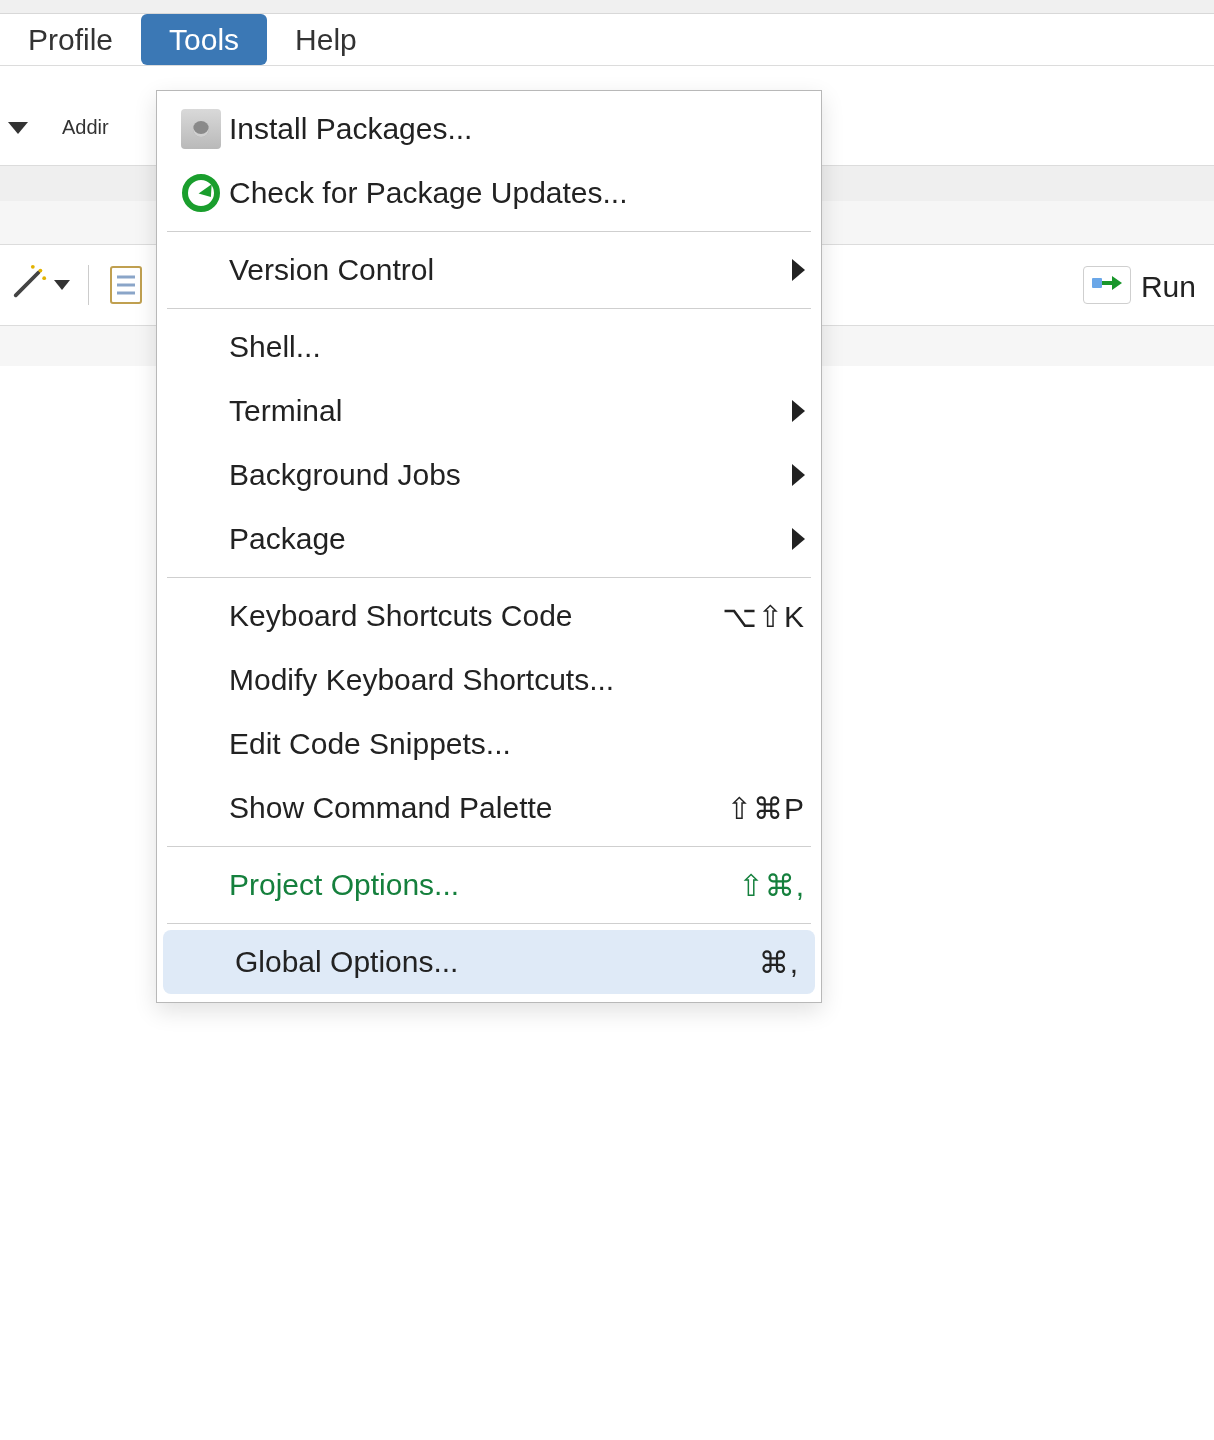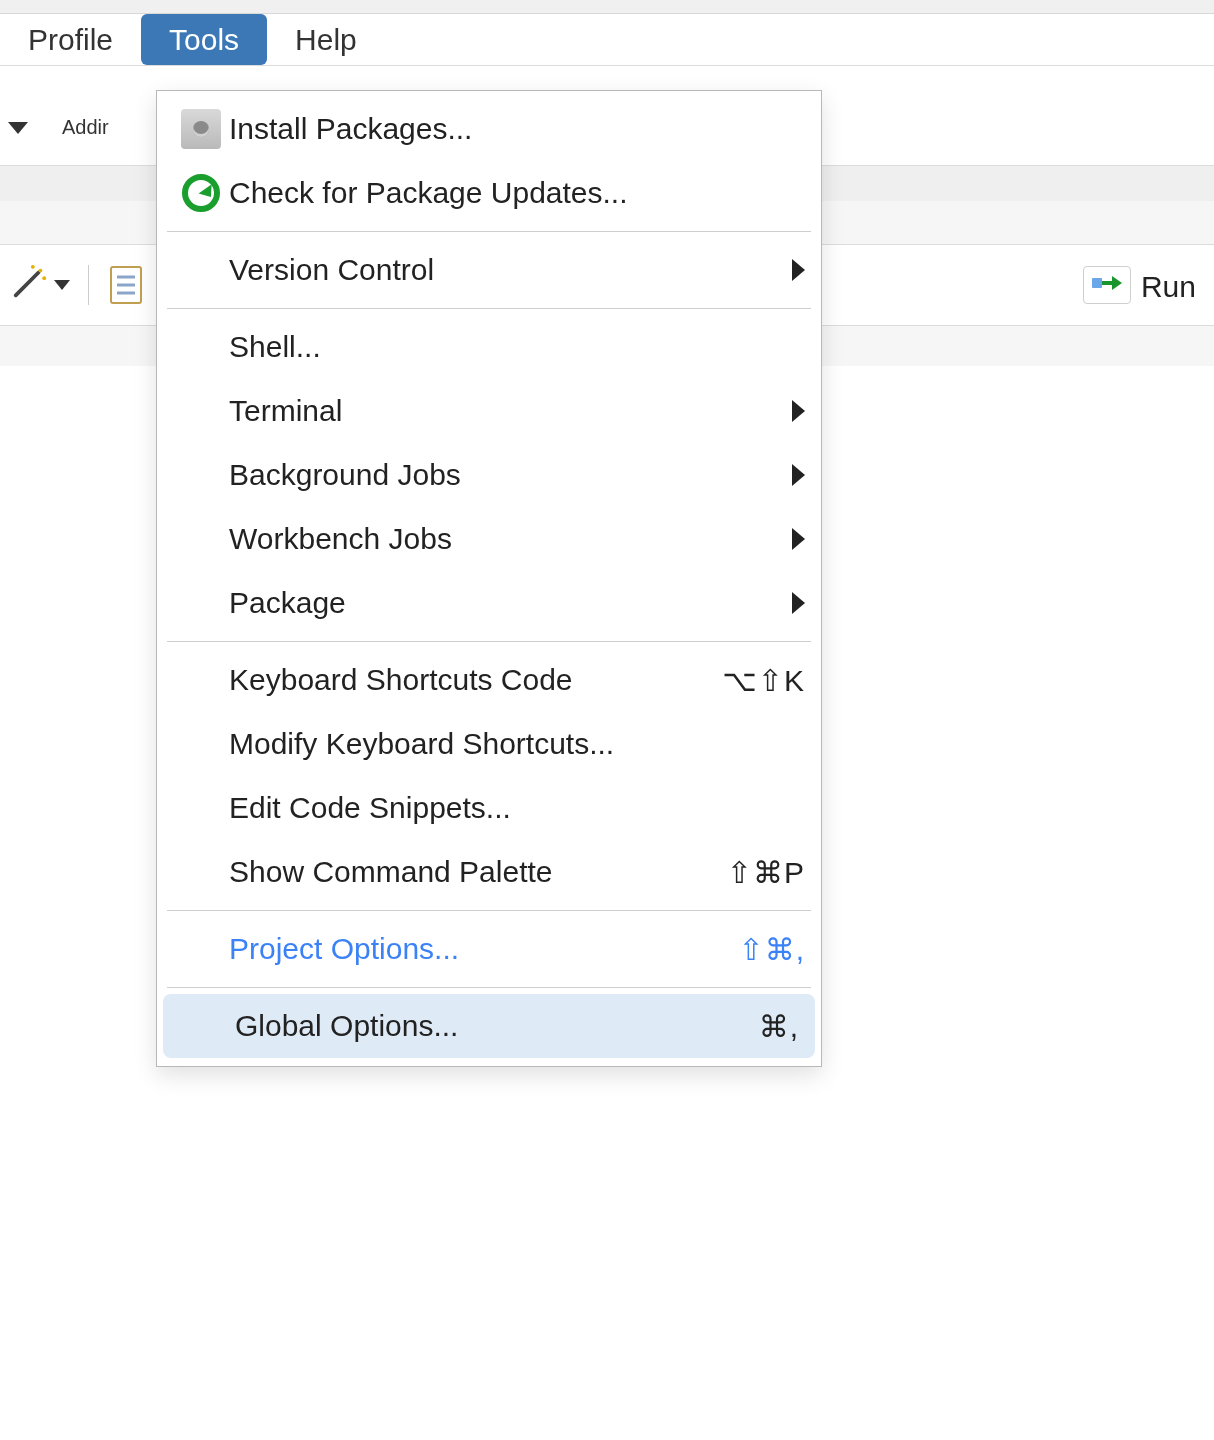--- a/index.html
+++ b/index.html
@@ -164,21 +164,21 @@
     flex: 1 1 auto;
   }
   .menu-row .shortcut {
     font-size: 30px;
     color: #222;
     margin-left: 12px;
     letter-spacing: 1px;
   }
   .menu-row.disabled .label,
   .menu-row.disabled .shortcut {
-    color: #3b82f6;
+    color: #15803d;
   }
   .menu-row.highlight {
     background: #dfeaf7;
     margin: 0 6px;
     border-radius: 8px;
   }
   .menu-sep {
     height: 1px;
     background: #cfcfcf;
     margin: 6px 10px;
@@ -320,25 +320,20 @@
     <span class="label">Terminal</span>
     <span class="submenu-caret"></span>
   </div>
 
   <div class="menu-row">
     <span class="icon-slot"></span>
     <span class="label">Background Jobs</span>
     <span class="submenu-caret"></span>
   </div>
 
-  <div class="menu-row">
-    <span class="icon-slot"></span>
-    <span class="label">Workbench Jobs</span>
-    <span class="submenu-caret"></span>
-  </div>
 
   <div class="menu-row">
     <span class="icon-slot"></span>
     <span class="label">Package</span>
     <span class="submenu-caret"></span>
   </div>
 
 
   <div class="menu-sep"></div>
 

